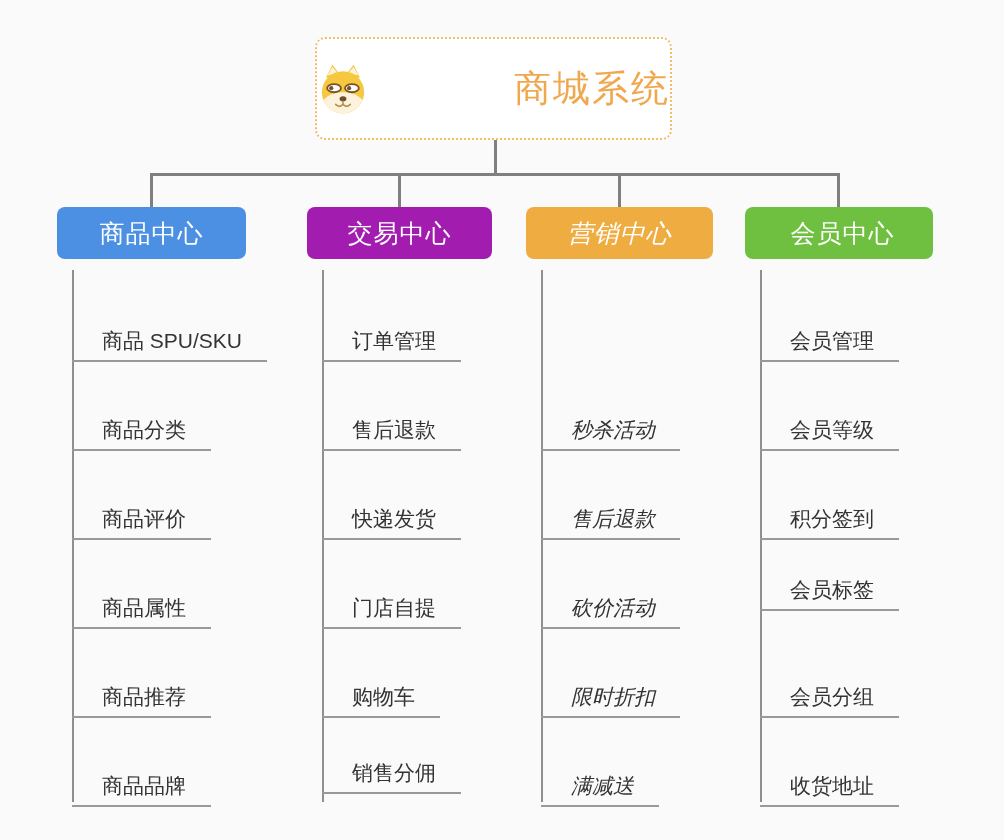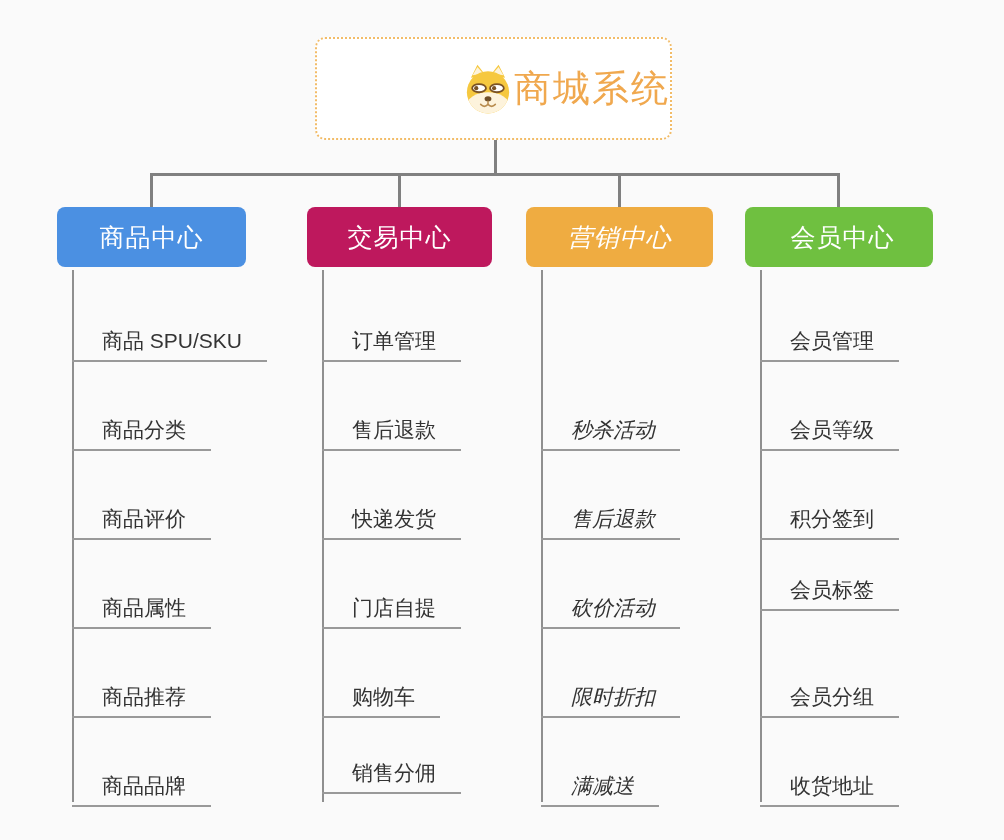--- a/index.html
+++ b/index.html
@@ -11,39 +11,39 @@
   }
   #canvas{position:relative;width:1004px;height:840px;}
 
   
   .root-node{
     position:absolute;left:315px;top:37px;width:357px;height:103px;
     background:#ffffff;
     border:2px dotted var(--root-border,#f2bc68);
     border-radius:10px;
     box-sizing:border-box;
-    display:flex;align-items:center;justify-content:flex-end;gap:0;
+    display:flex;align-items:center;justify-content:space-between;gap:0;
   }
   .root-title{
     font-size:37px;
     color:var(--accent,#f0a84e);
     letter-spacing:2px;
     font-weight:400;
   }
   .root-icon{width:52px;height:52px;flex:0 0 auto;}
 
   
   .conn{position:absolute;background:var(--line,#808080);}
   .conn.v{width:3px;}
   .conn.h{height:3px;}
 
   
   .branch-col{position:absolute;top:207px;height:600px;}
   .branch-node{
-    position:absolute;left:0;top:0;right:0;height:60px;
+    position:absolute;left:0;top:0;right:0;height:52px;
     border-radius:8px;
     display:flex;align-items:center;justify-content:center;
     color:#ffffff;font-size:25px;letter-spacing:1px;
   }
   .branch-vline{
     position:absolute;left:15px;top:63px;width:2px;height:532px;
     background:var(--leafline,#8f8f8f);
   }
   .leaf{
     position:absolute;left:15px;height:44px;
@@ -107,21 +107,21 @@
         <span>商品属性</span>
       </div>
       <div class="leaf" style="top: 460px;">
         <span>商品推荐</span>
       </div>
       <div class="leaf" style="top: 549px;">
         <span>商品品牌</span>
       </div>
     </div>
     <div class="branch-col" style="left: 307px; width: 185px;">
-      <div class="branch-node" style="background: #be185d;">
+      <div class="branch-node" style="background: #a21caf;">
         <span class="label">交易中心</span>
       </div>
       <div class="branch-vline"></div>
     <div class="leaf" style="top: 104px;">
         <span>订单管理</span>
       </div>
       <div class="leaf" style="top: 193px;">
         <span>售后退款</span>
       </div>
       <div class="leaf" style="top: 282px;">

